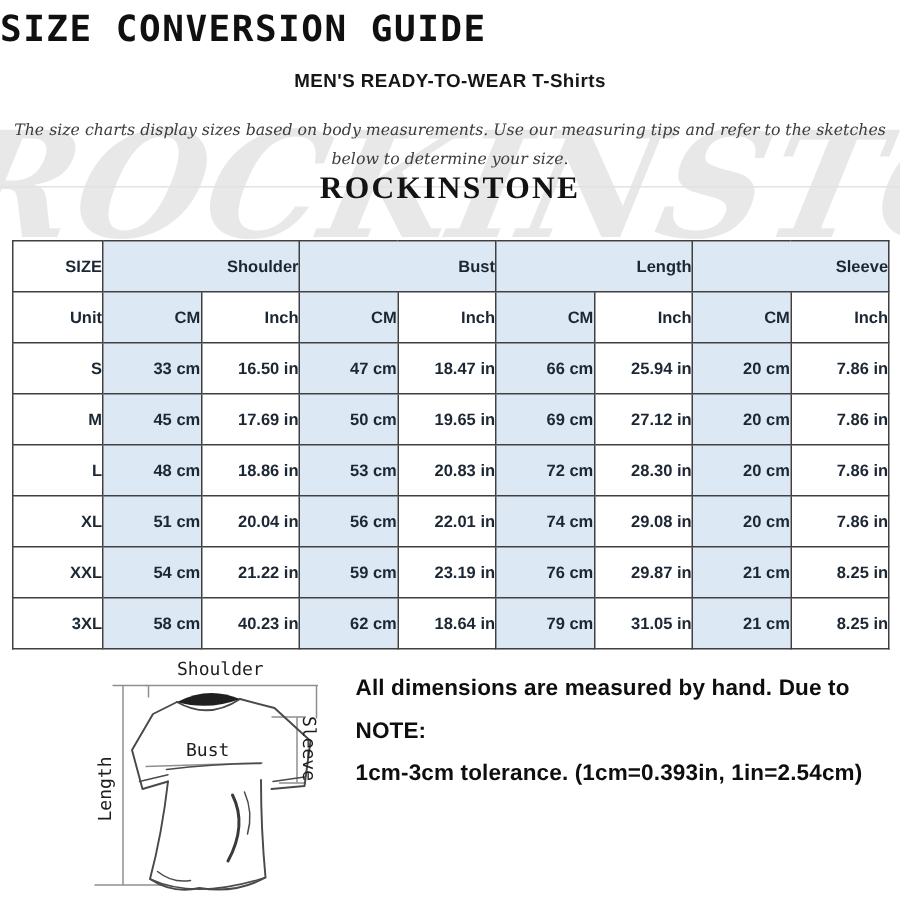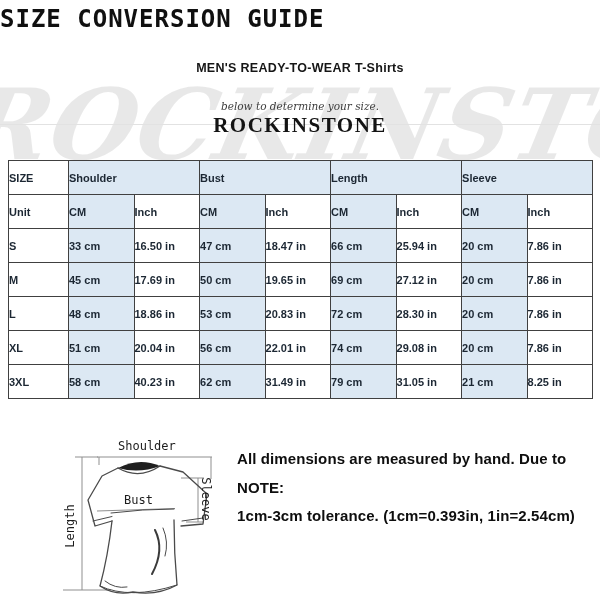--- a/index.html
+++ b/index.html
@@ -15,38 +15,38 @@
     color:#000; opacity:0.085; transform:skewX(-12deg);
     z-index:0; pointer-events:none; letter-spacing:1px;
   }
   .title {
     position:absolute; top:5px; left:0; width:600px; 
     font-family:"DejaVu Sans Mono", monospace; font-weight:700;
     font-size:24px; letter-spacing:1px; color:#101010; z-index:2;
   }
   .subtitle {
     position:absolute; top:47px; left:0; width:600px; text-align:center;
-    font-weight:700; font-size:12.5px; letter-spacing:0.3px; color:#161616; z-index:2;margin-top:14px;
+    font-weight:700; font-size:12.5px; letter-spacing:0.3px; color:#161616; z-index:2;
   }
   .desc {
     position:absolute; top:78px; left:0; width:600px; text-align:center;
     font-family:"DejaVu Serif", serif; font-style:italic;
     font-size:10.5px; line-height:19px; color:#3c3c3c; z-index:2;
   }
   .hairline { position:absolute; top:124px; left:0; width:600px; height:1px; background:#e2e2e2; z-index:1; }
   .brand {
     position:absolute; top:113px; left:0; width:600px; text-align:center;
     font-family:"Liberation Serif", serif; font-weight:700;
     font-size:21px; letter-spacing:1.5px; color:#131313; z-index:2;
   }
   table.size-table {
     position:absolute; top:160px; left:8px; width:584px;
     border-collapse:collapse; table-layout:fixed; background:#fff;
     font-size:11px; font-weight:700; color:var(--table-text,#1c2733);
-    text-align:left; z-index:3;
+    text-align:right; z-index:3;
   }
   table.size-table th, table.size-table td {
     border:1px solid var(--table-border,#404040);
     height:34px; padding:0; vertical-align:middle; background:#fff;
     font-weight:700;
   }
   table.size-table .blue { background:var(--cell-blue,#dce8f3); }
   .diagram-svg { position:absolute; left:55px; top:438px; z-index:2; }
   .diag-label {
     position:absolute; z-index:3; font-family:"DejaVu Sans Mono", monospace;
@@ -64,21 +64,21 @@
 </style>
 </head>
 <body>
 
 <div class="watermark">ROCKINSTONE</div>
 <div class="hairline"></div>
 
 <div class="title">SIZE CONVERSION GUIDE</div>
 <div class="subtitle">MEN'S READY-TO-WEAR T-Shirts</div>
 <div class="desc">
-  <br>
+  <span>The size charts display sizes based on body measurements. Use our measuring tips and refer to the sketches</span><br>
   <span>below to determine your size.</span>
 </div>
 <div class="brand">ROCKINSTONE</div>
 
 <table class="size-table">
     <colgroup>
       <col style="width:60px">
       <col style="width:65.5px">
       <col style="width:65.5px">
       <col style="width:65.5px">
@@ -145,25 +145,36 @@
         <td class="blue">51 cm</td>
         <td class="">20.04 in</td>
         <td class="blue">56 cm</td>
         <td class="">22.01 in</td>
         <td class="blue">74 cm</td>
         <td class="">29.08 in</td>
         <td class="blue">20 cm</td>
         <td class="">7.86 in</td>
       </tr>
       <tr>
+        <td>XXL</td>
+        <td class="blue">54 cm</td>
+        <td class="">21.22 in</td>
+        <td class="blue">59 cm</td>
+        <td class="">23.19 in</td>
+        <td class="blue">76 cm</td>
+        <td class="">29.87 in</td>
+        <td class="blue">21 cm</td>
+        <td class="">8.25 in</td>
+      </tr>
+      <tr>
         <td>3XL</td>
         <td class="blue">58 cm</td>
         <td class="">40.23 in</td>
         <td class="blue">62 cm</td>
-        <td class="">31.49 in</td>
+        <td class="">18.64 in</td>
         <td class="blue">79 cm</td>
         <td class="">31.05 in</td>
         <td class="blue">21 cm</td>
         <td class="">8.25 in</td>
       </tr>
     </tbody>
   </table>
 
 <svg class="diagram-svg" width="165" height="160" viewBox="0 0 165 160" xmlns="http://www.w3.org/2000/svg">
   <g stroke="#8f8f8f" stroke-width="1" fill="none">

